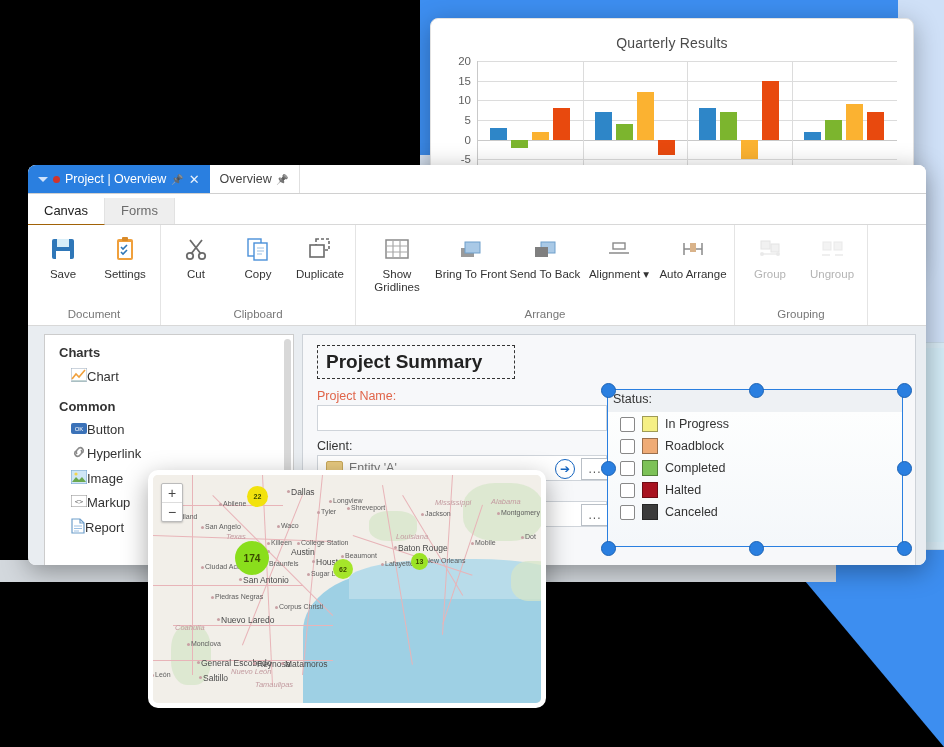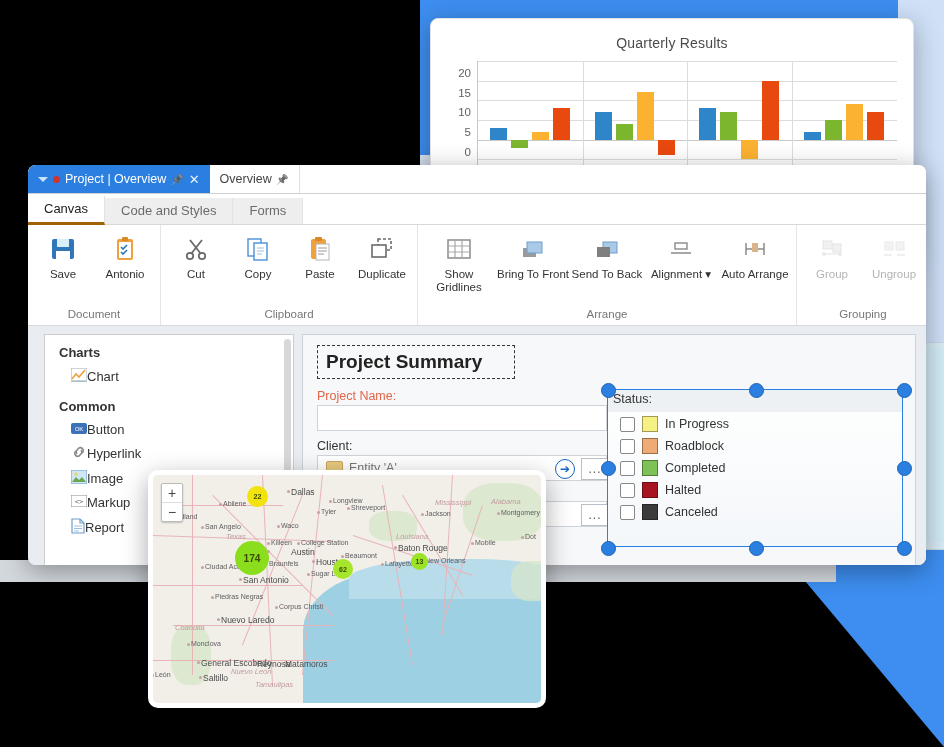--- a/index.html
+++ b/index.html
@@ -43,21 +43,21 @@
     position:absolute;left:430px;top:18px;width:482px;height:244px;
     background:#fff;border-radius:8px;
     box-shadow:0 6px 26px rgba(0,0,0,.30);
     border:1px solid #e2e2e2;
   }
   .chart-title{
     text-align:center;font-size:14px;color:#4a4a4a;padding-top:16px;letter-spacing:.2px;
   }
   .chart-body{position:relative;margin:10px 16px 0 14px;height:128px;}
   .y-axis{
-    position:absolute;left:0;top:12px;width:30px;height:118px;
+    position:absolute;left:0;top:0;width:30px;height:118px;
   }
   .y-tick{
     position:absolute;right:4px;font-size:11.5px;color:#5f5f5f;transform:translateY(-50%);
     white-space:nowrap;
   }
   .plot{
     position:absolute;left:32px;top:0;right:0;height:118px;
     border-left:1px solid #c9c9c9;border-bottom:1px solid #c9c9c9;
   }
   .gridline{position:absolute;left:0;right:0;height:1px;background:#dcdcdc;}
@@ -96,21 +96,21 @@
   .pin{font-size:11px;opacity:.9;}
   .x-close{font-size:13px;opacity:.9;}
 
   .ribbon-tabs{
     height:30px;background:#fff;display:flex;align-items:flex-end;border-bottom:1px solid #d8d8d8;
   }
   .rtab{
     padding:5px 16px 6px;font-size:13px;color:#6b6b6b;cursor:default;background:#eeeeee;
     border-right:1px solid #e2e2e2;
   }
-  .rtab.active{background:#fff;color:#222;border-bottom:3px solid #a16207;position:relative;top:1px;}
+  .rtab.active{background:#fff;color:#222;border-bottom:1px solid #a16207;position:relative;top:1px;}
 
   .ribbon{
     background:#fff;height:100px;display:flex;border-bottom:1px solid #d8d8d8;
   }
   .rgroup{display:flex;flex-direction:column;justify-content:space-between;
     border-right:1px solid #e4e4e4;padding:6px 4px 2px;}
   .rgroup-items{display:flex;align-items:flex-start;}
   .rgroup-label{text-align:center;font-size:11.5px;color:#777;padding-bottom:3px;}
   .ritem{
     width:62px;display:flex;flex-direction:column;align-items:center;gap:3px;
@@ -284,21 +284,20 @@
       </div>
       <div class="doc-tab inactive">
         <span>Overview</span>
         <span class="pin" style="font-size: 10px; filter: grayscale(1);">📌</span>
       </div>
       <div style="flex: 1 1 0%; background: rgb(255, 255, 255);"></div>
     </div>
 
   <div class="ribbon-tabs" id="ribbon-tabs">
       <div class="rtab active">Canvas</div>
-      <div class="rtab ">Code and Styles</div>
       <div class="rtab ">Forms</div>
       <div style="flex: 1 1 0%; background: rgb(238, 238, 238);"></div>
     </div>
 
   <div class="ribbon" id="ribbon">
       <div class="rgroup">
         <div class="rgroup-items">
           <div class="ritem">
             <div class="ricon">
               <svg width="28" height="28" viewBox="0 0 28 28">
@@ -311,21 +310,21 @@
           </div>
           <div class="ritem">
             <div class="ricon">
               <svg width="28" height="28" viewBox="0 0 28 28">
                 <rect x="6" y="4" width="16" height="21" rx="2" fill="#f0a03c"></rect>
                 <rect x="8" y="7" width="12" height="16" fill="#fff"></rect>
                 <path d="M10 12l2 2 4-4M10 17l2 2 4-4" stroke="#2f77b8" stroke-width="1.6" fill="none"></path>
                 <rect x="11" y="2" width="6" height="4" rx="1" fill="#d98a28"></rect>
               </svg>
             </div>
-            <div>Antonio</div>
+            <div>Settings</div>
           </div>
         </div>
         <div class="rgroup-label">Document</div>
       </div>
       <div class="rgroup">
         <div class="rgroup-items">
           <div class="ritem">
             <div class="ricon">
               <svg width="28" height="28" viewBox="0 0 28 28">
                 <circle cx="8" cy="21" r="3.2" fill="none" stroke="#6b6b6b" stroke-width="1.8"></circle>
@@ -337,31 +336,20 @@
           </div>
           <div class="ritem">
             <div class="ricon">
               <svg width="28" height="28" viewBox="0 0 28 28">
                 <rect x="4" y="4" width="13" height="17" fill="#fff" stroke="#4a90d9" stroke-width="1.4"></rect>
                 <rect x="10" y="8" width="13" height="17" fill="#fff" stroke="#4a90d9" stroke-width="1.4"></rect>
                 <path d="M13 13h7M13 16h7M13 19h5" stroke="#9cc0e4" stroke-width="1.2"></path>
               </svg>
             </div>
             <div>Copy</div>
-          </div>
-          <div class="ritem">
-            <div class="ricon">
-              <svg width="28" height="28" viewBox="0 0 28 28">
-                <rect x="5" y="4" width="15" height="20" rx="2" fill="#f0a03c"></rect>
-                <rect x="9" y="2" width="7" height="4" rx="1" fill="#d98a28"></rect>
-                <rect x="10" y="9" width="13" height="16" fill="#fff" stroke="#b5b5b5" stroke-width="1"></rect>
-                <path d="M12 13h9M12 16h9M12 19h6" stroke="#9a9a9a" stroke-width="1.1"></path>
-              </svg>
-            </div>
-            <div>Paste</div>
           </div>
           <div class="ritem">
             <div class="ricon">
               <svg width="28" height="28" viewBox="0 0 28 28">
                 <rect x="10" y="4" width="13" height="11" fill="none" stroke="#6b6b6b" stroke-width="1.6" stroke-dasharray="3 2"></rect>
                 <rect x="4" y="10" width="14" height="12" fill="#fff" stroke="#6b6b6b" stroke-width="1.6"></rect>
               </svg>
             </div>
             <div>Duplicate</div>
           </div>

